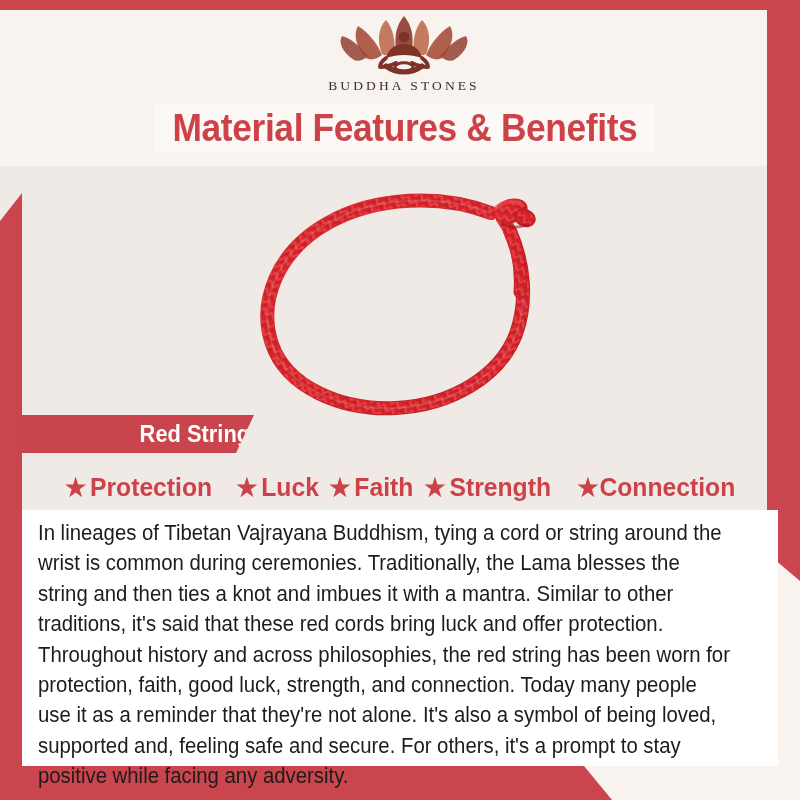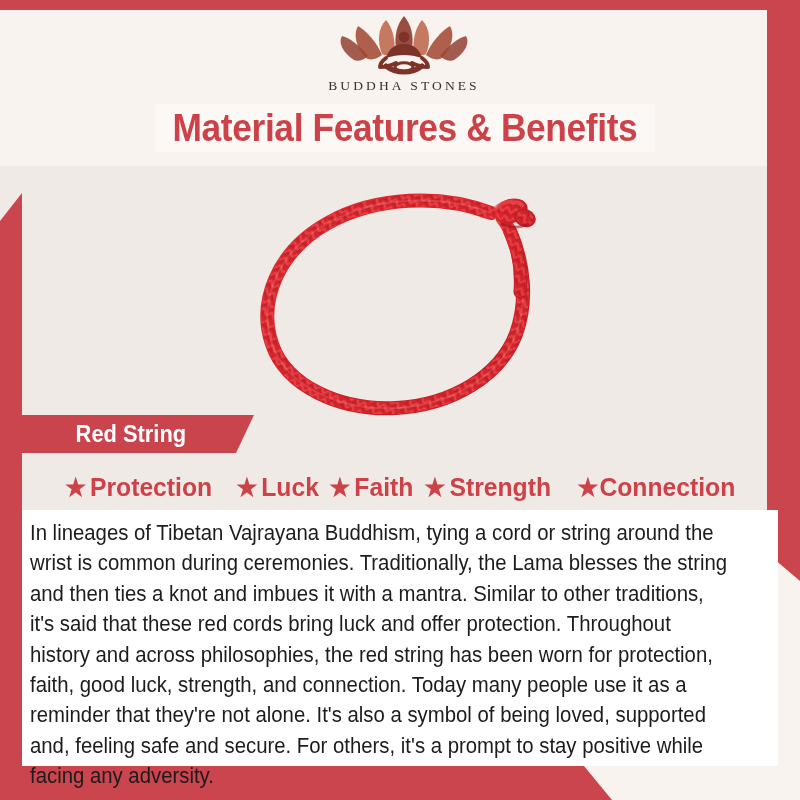--- a/index.html
+++ b/index.html
@@ -68,21 +68,21 @@
 
   
   .photo { position:absolute; left:180px; top:168px; width:440px; height:250px; }
   .photo svg { display:block; width:100%; height:100%; }
 
   
   .name-banner {
     position:absolute; left:22px; top:415px; width:232px; height:38px;
     background:#c9444c;
     clip-path: polygon(0 0, 100% 0, calc(100% - 18px) 100%, 0 100%);
-    display:flex; align-items:center;
+    display:flex; align-items:center;justify-content:flex-end;
   }
   .name-banner-text {
     color:#ffffff; font-size:23px; font-weight:bold;
     padding-left:52px; letter-spacing:0px;
     transform:scaleX(0.95); white-space:nowrap;
   }
 
   
   .benefits {
     position:absolute; left:22px; top:466px; width:756px; height:42px;
@@ -97,21 +97,21 @@
   }
   .benefit .star { font-size:25px; line-height:1; margin-right:4px; }
   .benefit .bl { line-height:1; }
   .b-gap-wide { width:18px; }
   .b-gap-tight { width:6px; }
 
   
   .text-panel {
     position:absolute; left:22px; top:510px; width:756px; height:256px;
     background:#ffffff;
-    padding:8px 14px 0 8px;
+    padding:8px 14px 0 16px;
   }
   .body-copy {
     color:#1c1c1c;
     font-size:21.3px;
     line-height:30.4px;
     font-weight:normal;
     transform:scaleX(0.955);
     transform-origin:left top;
     text-align:left;
   }

